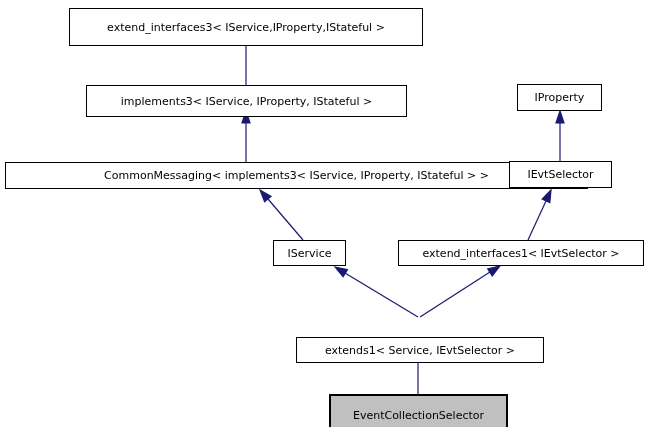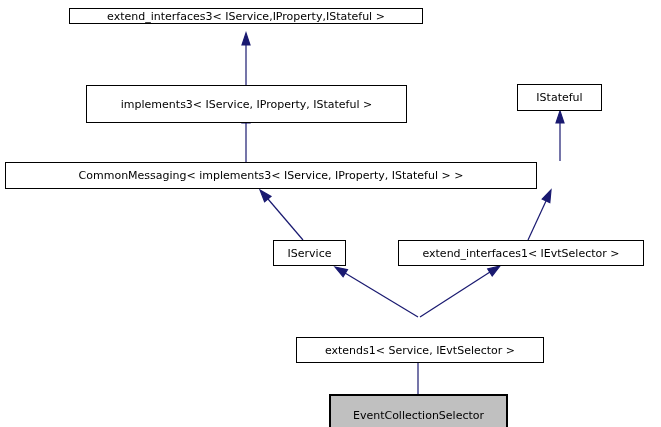--- a/index.html
+++ b/index.html
@@ -73,28 +73,29 @@
     <g>
       <line x1="420" y1="317" x2="490" y2="272"></line>
       <polygon points="500,266 492.2,276 487.7,268.9"></polygon>
     </g>
     <g>
       <line x1="418" y1="394" x2="418" y2="355"></line>
       <polygon points="418,344 414,356 422,356"></polygon>
     </g>
   </svg>
 
-  <div class="node" style="left:69px; top:8px; width:354px; height:16px;">extend_interfaces3&lt; IService,IProperty,IStateful &gt;</div>
+  <div class="node" style="left:69px; top:8px; width:354px; height:38px;">extend_interfaces3&lt; IService,IProperty,IStateful &gt;</div>
 
-  <div class="node" style="left:86px; top:85px; width:321px; height:38px;">implements3&lt; IService, IProperty, IStateful &gt;</div>
+  <div class="node" style="left:86px; top:85px; width:321px; height:32px;">implements3&lt; IService, IProperty, IStateful &gt;</div>
 
-  <div class="node" style="left:517px; top:84px; width:85px; height:27px;">IStateful</div>
+  <div class="node" style="left:517px; top:84px; width:85px; height:27px;">IProperty</div>
 
-  <div class="node" style="left:5px; top:162px; width:532px; height:27px;">CommonMessaging&lt; implements3&lt; IService, IProperty, IStateful &gt; &gt;</div>
+  <div class="node" style="left:5px; top:162px; width:583px; height:27px;">CommonMessaging&lt; implements3&lt; IService, IProperty, IStateful &gt; &gt;</div>
 
+  <div class="node" style="left:509px; top:161px; width:103px; height:27px;">IEvtSelector</div>
 
   <div class="node" style="left:273px; top:240px; width:73px; height:26px;">IService</div>
 
   <div class="node" style="left:398px; top:240px; width:246px; height:26px;">extend_interfaces1&lt; IEvtSelector &gt;</div>
 
   <div class="node" style="left:296px; top:317px; width:248px; height:26px;margin-top:20px;">extends1&lt; Service, IEvtSelector &gt;</div>
 
   <div class="node node--current" style="left:329px; top:394px; width:179px; height:42px;">EventCollectionSelector</div>
 
 </div>

